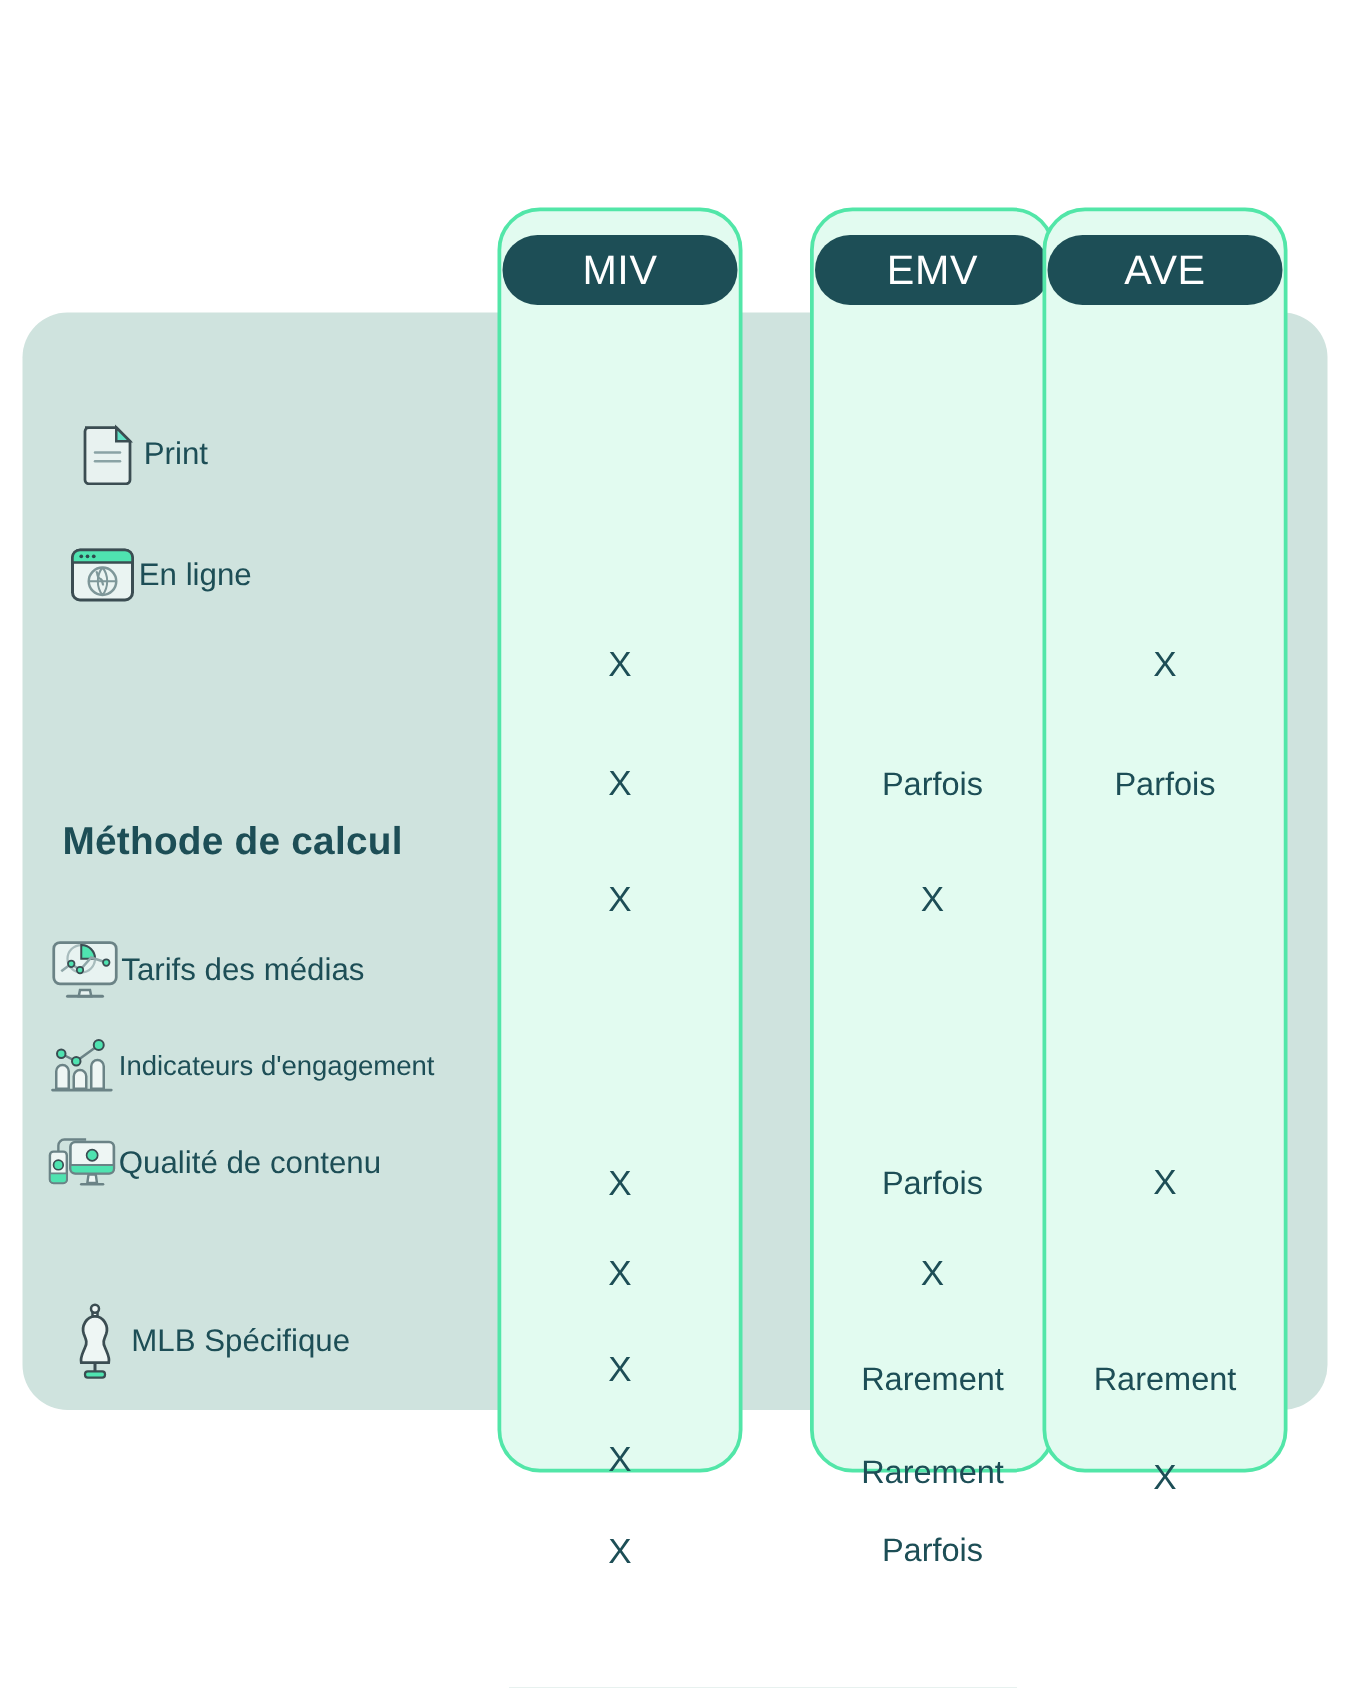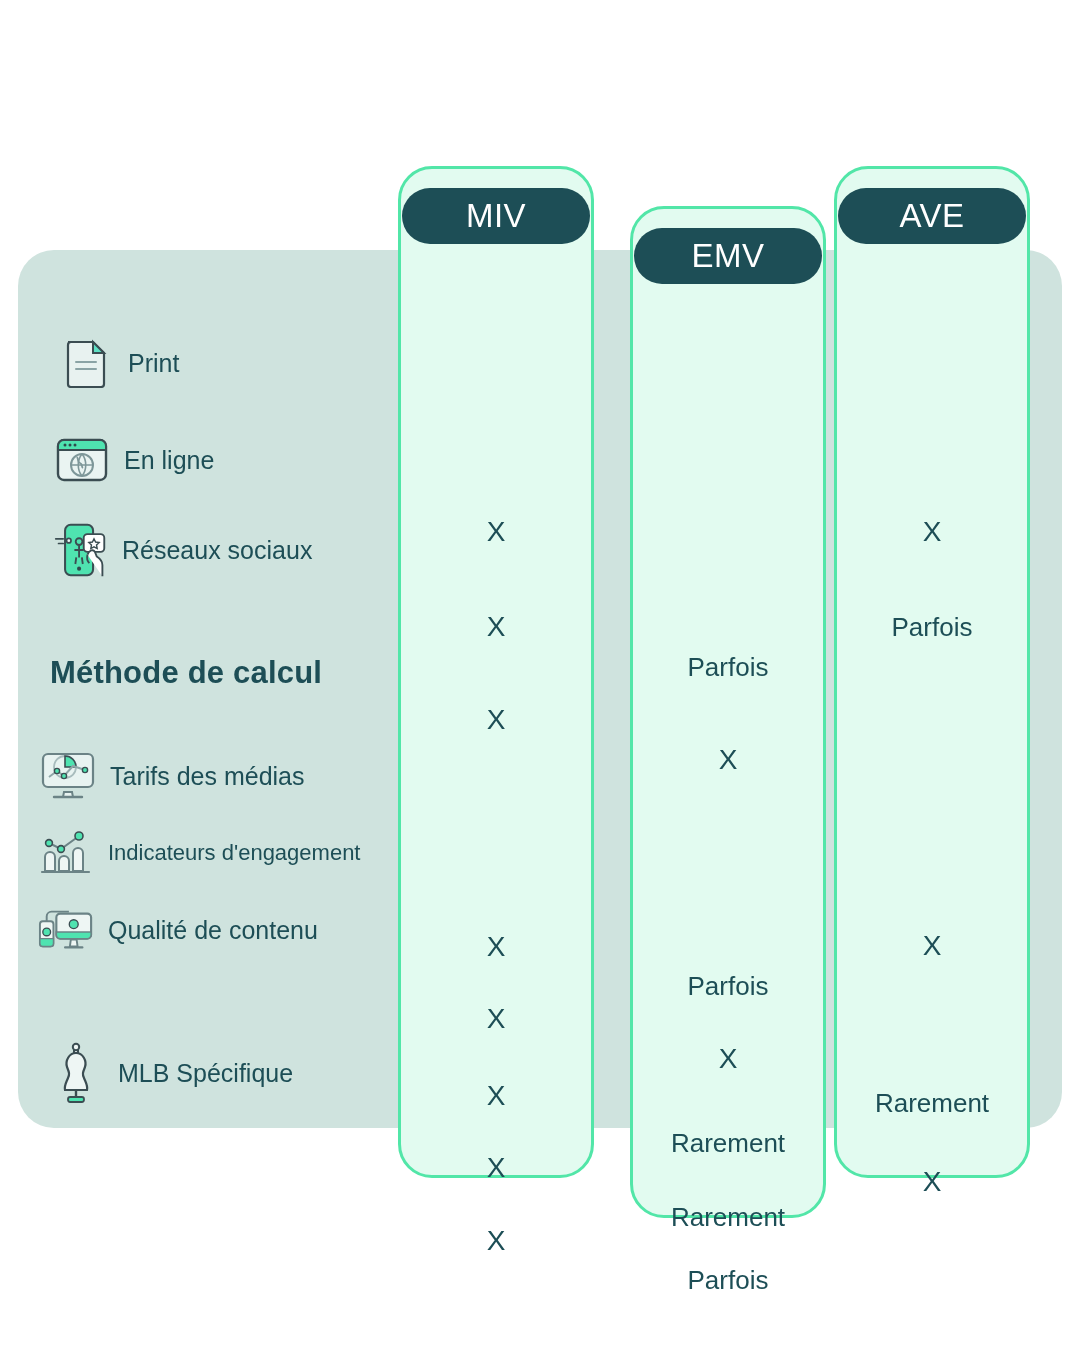--- a/index.html
+++ b/index.html
@@ -59,21 +59,21 @@
     top: 405px;
     left: 32px;
     font-size: 31px;
   }
 
   
   .row-item {
     position: absolute;
     display: flex;
     align-items: center;
-    gap: 14px;
+    gap: 1px;
     color: #1d4e56;
   }
 
   .row-item .label {
     font-size: 25px;
     color: #1d4e56;
     white-space: nowrap;
     line-height: 1;
   }
 
@@ -94,21 +94,21 @@
     top: 166px;
     width: 196px;
     height: 1012px;
     background: #e2fbf0;
     border: 3px solid #52e6a8;
     border-radius: 34px;
     z-index: 3;
   }
 
   #col-miv { left: 398px; }
-  #col-emv { left: 630px; margin-top: 40px; }
+  #col-emv { left: 648px; }
   #col-ave { left: 834px; }
 
   .col-pill {
     position: absolute;
     top: 19px;
     left: 50%;
     transform: translateX(-50%);
     width: 188px;
     height: 56px;
     background: #1d4e56;
@@ -207,42 +207,20 @@
               <circle cx="20" cy="8" r="1.5"></circle>
             </g>
           <circle cx="27" cy="28" r="11" fill="none" stroke="#7e9799" stroke-width="2"></circle>
           <path d="M16 28h22M27 17c5 6 5 16 0 22M27 17c-5 6-5 16 0 22" fill="none" stroke="#7e9799" stroke-width="1.6"></path>
           <path d="M22 20c2 3 0 5 3 6s1 4 3 5" fill="none" stroke="#7e9799" stroke-width="1.8"></path>
         </svg>
       </span>
       <span class="label">En ligne</span>
     </div>
 
-    <div class="row-item" style="top:272px; left:34px;">
-      <span class="icon-box">
-        <svg width="60" height="62" viewBox="0 0 60 62">
-          <rect x="14" y="4" width="30" height="54" rx="6" fill="#4fe3b0" stroke="#3b4d52" stroke-width="2.2"></rect>
-          <circle cx="29" cy="51" r="2.2" fill="#2f4a4d"></circle>
-          <g stroke="#3b4d52" stroke-width="2" fill="none">
-            <circle cx="29" cy="22" r="3.6"></circle>
-            <path d="M29 26v13M24 31h10M26 39l-1 7M32 39l1 7"></path>
-          </g>
-          <g stroke="#3b4d52" stroke-width="1.8" fill="none" stroke-linecap="round">
-            <line x1="4" y1="19" x2="12" y2="19"></line>
-            <line x1="7" y1="24" x2="12" y2="24"></line>
-            <circle cx="18" cy="21" r="2.4" fill="#eaf4f2"></circle>
-          </g>
-          <rect x="34" y="14" width="22" height="19" rx="4" fill="#ffffff" stroke="#3b4d52" stroke-width="2"></rect>
-          <path d="M45 19l1.7 3.5 3.8.5-2.8 2.6.7 3.8-3.4-1.8-3.4 1.8.7-3.8-2.8-2.6 3.8-.5z" fill="none" stroke="#3b4d52" stroke-width="1.5"></path>
-          <path d="M38 36c2-5 6-6 8-3l2 5c3 2 6 4 6 9v12" fill="#ffffff" stroke="#3b4d52" stroke-width="2"></path>
-          <path d="M38 36c-1 4 0 7 2 9" fill="none" stroke="#3b4d52" stroke-width="2"></path>
-        </svg>
-      </span>
-      <span class="label">Réseaux sociaux</span>
-    </div>
 
     <div class="section-title title-methode">Méthode de calcul</div>
 
     <div class="row-item" style="top:498px; left:22px;">
       <span class="icon-box">
         <svg width="56" height="50" viewBox="0 0 56 50">
           <rect x="3" y="3" width="50" height="33" rx="5" fill="#e8f3f1" stroke="#6b8386" stroke-width="2.2"></rect>
           <path d="M24 41h8l1 5H23z" fill="#e8f3f1" stroke="#6b8386" stroke-width="2"></path>
           <line x1="14" y1="46" x2="42" y2="46" stroke="#6b8386" stroke-width="2.4" stroke-linecap="round"></line>
           <circle cx="25" cy="16" r="11" fill="none" stroke="#a8bcbd" stroke-width="1.8"></circle>

